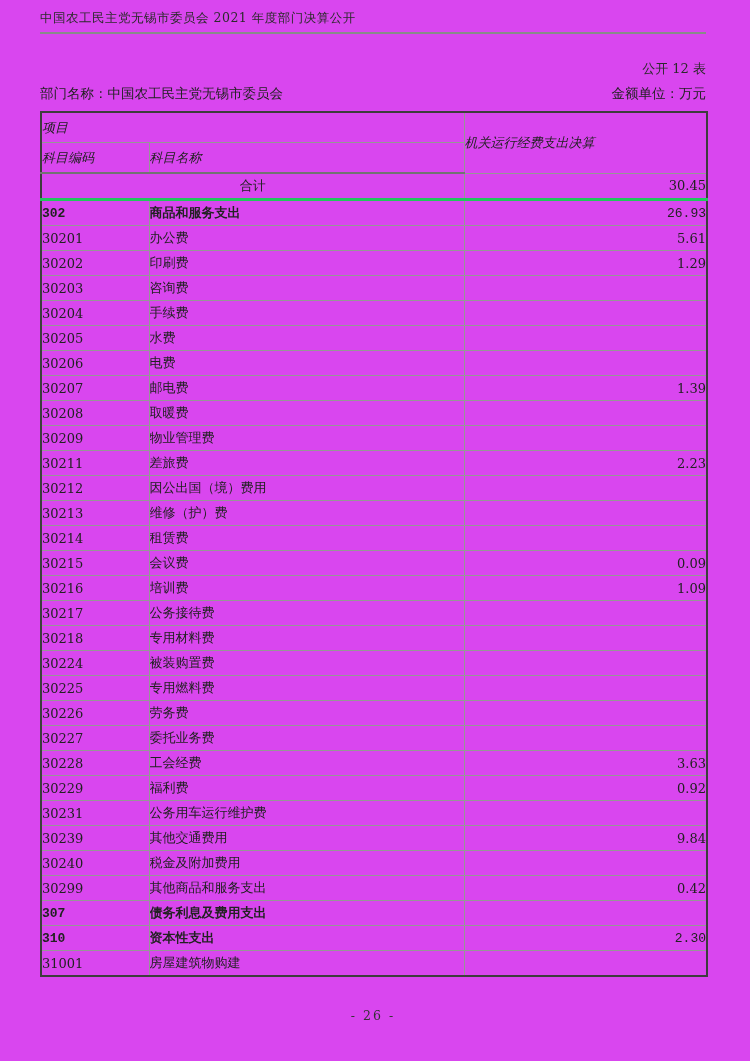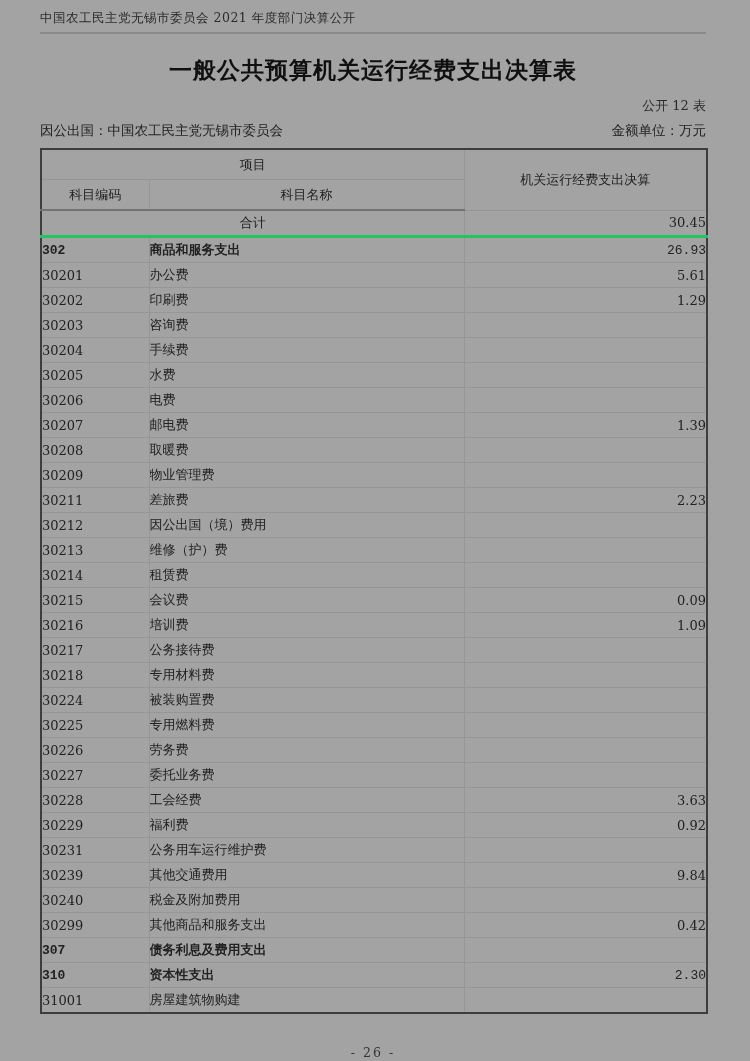--- a/index.html
+++ b/index.html
@@ -4,21 +4,21 @@
 <style>
   html, body {
     margin: 0;
     padding: 0;
     background: #ffffff;
   }
   .page {
     position: relative;
     width: 750px;
     height: 1061px;
-    background: #a3a3a3;
+    background: #d946ef;
     box-sizing: border-box;
     padding: 10px 44px 0 40px;
     font-family: "DejaVu Serif", "Liberation Serif", serif;
     color: #1f1f1f;
     overflow: hidden;
   }
   .doc-header {
     font-size: 12.5px;
     color: #2b2b2b;
     padding-bottom: 5px;
@@ -31,21 +31,21 @@
   }
   .doc-title {
     margin-top: 21px;
     text-align: center;
     font-size: 23px;
     font-weight: bold;
     letter-spacing: 1px;
     color: #101010;
   }
   .table-no {
-    margin-top: 11px;
+    margin-top: 26px;
     text-align: right;
     font-size: 13px;
     color: #2b2b2b;
   }
   .meta-row {
     display: flex;
     justify-content: space-between;
     align-items: baseline;
     margin-top: 7px;
     margin-bottom: 8px;
@@ -62,22 +62,22 @@
     border: 1px solid #969696;
     font-size: 13px;
     height: 24px;
     padding: 0;
     vertical-align: middle;
     color: #222222;
     overflow: hidden;
     white-space: nowrap;
   }
   .budget-table thead td {
-    text-align: center;
     height: 29px;
+    font-style: italic;
   }
   .budget-table thead tr.subhead td {
     border-bottom: 2px solid #737373;
     margin-left: 20px;
   }
   .total-row td {
     border-bottom: 3px solid #22c55e;
   }
   .total-label { text-align: center; }
   .code-cell { padding-left: 6px; text-align: left; }
@@ -96,26 +96,25 @@
   }
 </style>
 </head>
 <body>
 
 <div class="page">
 
   <div class="doc-header">中国农工民主党无锡市委员会 2021 年度部门决算公开</div>
   <hr class="header-rule">
 
-  <div class="doc-title">一般公共预算机关运行经费支出决算表</div>
 
   <div class="table-no">公开 12 表</div>
 
   <div class="meta-row">
-    <span>因公出国：中国农工民主党无锡市委员会</span>
+    <span>部门名称：中国农工民主党无锡市委员会</span>
     <span>金额单位：万元</span>
   </div>
 
   <table class="budget-table">
     <colgroup>
       <col style="width:108px">
       <col style="width:315px">
       <col style="width:243px">
     </colgroup>
     <thead>

